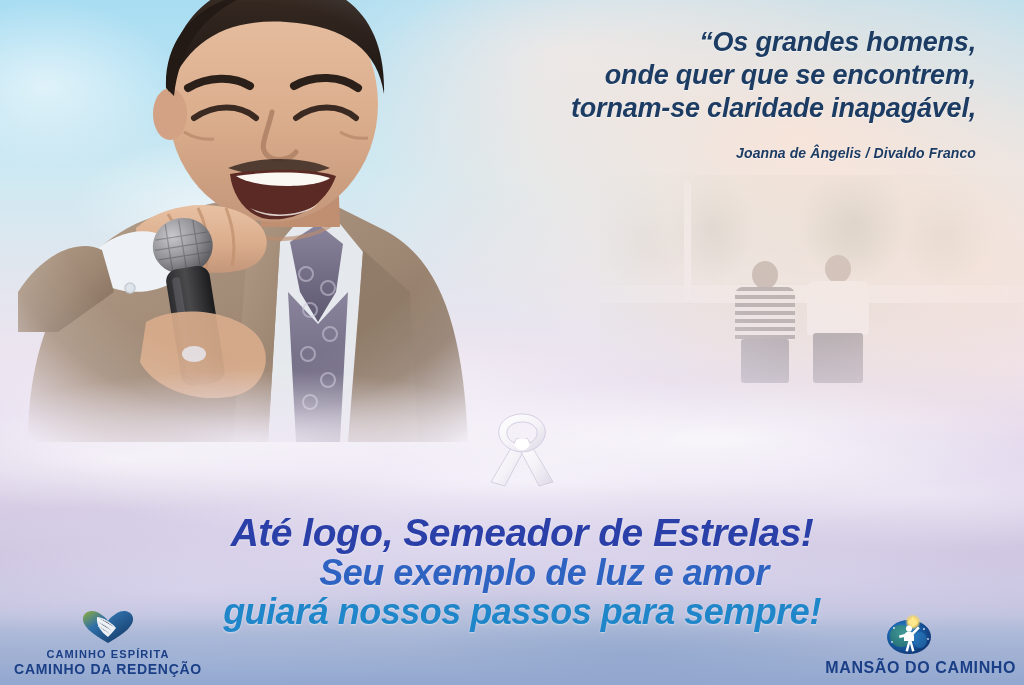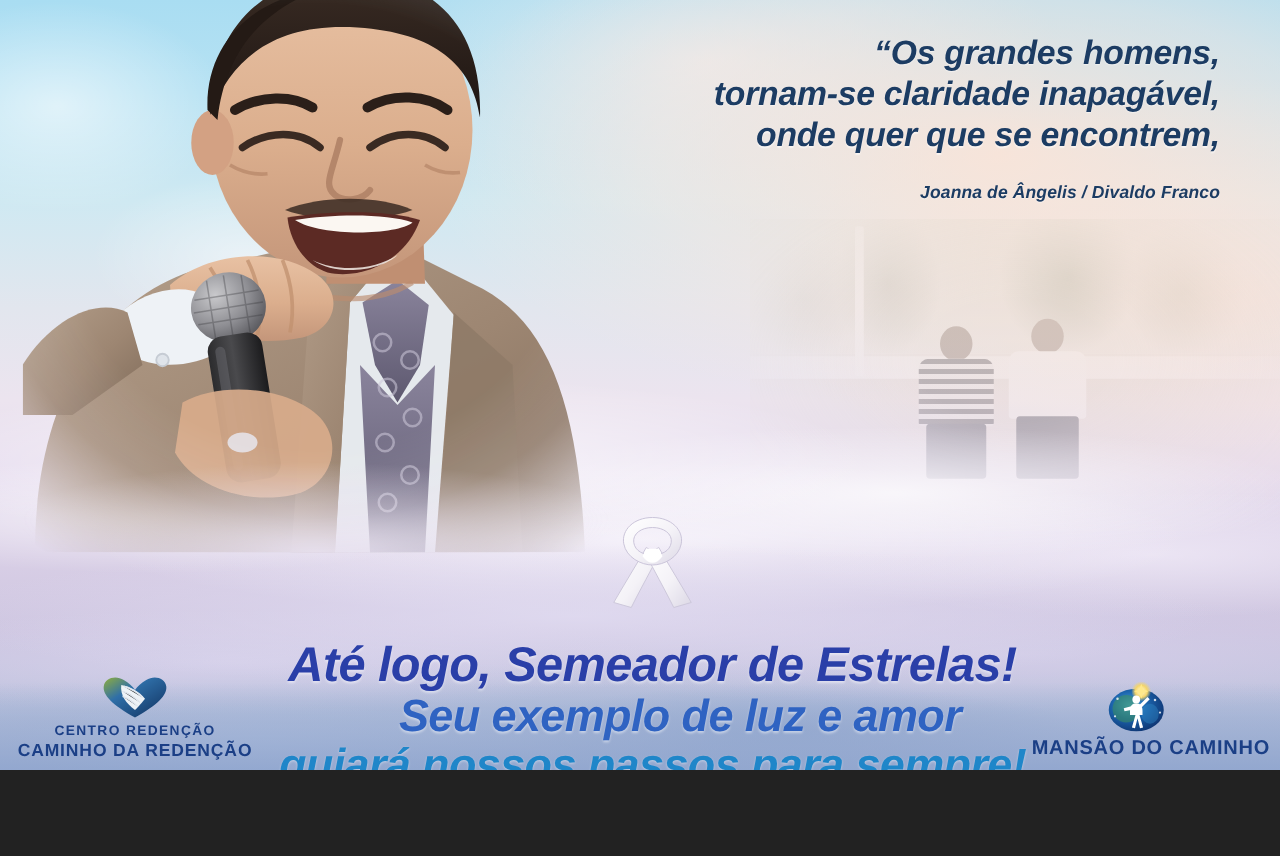--- a/index.html
+++ b/index.html
@@ -1,20 +1,20 @@
 <!DOCTYPE html>
 <html><head>
 <meta charset="utf-8">
 <title>Memorial Poster</title>
 <style>
   html,body{margin:0;padding:0;background:#222;}
   *{box-sizing:border-box;}
   #poster{
     position:relative;
-    width:1024px;height:616px;
+    width:1024px;height:685px;
     overflow:hidden;
     font-family:"Liberation Sans", sans-serif;
     background:#ffffff;
   }
 
   
   .bg{position:absolute;inset:0;}
   #sky-base{
     background:
       linear-gradient(180deg,
@@ -302,22 +302,22 @@
       <path d="M128 330 C 160 312, 214 318, 238 342 C 258 364, 246 398, 216 404
                C 176 412, 136 396, 122 370 Z" fill="#d8ab8b" opacity=".92"></path>
       <ellipse cx="176" cy="362" rx="12" ry="8" fill="#e6e2e8" opacity=".9"></ellipse>
 
       <rect x="0" y="330" width="470" height="120" fill="url(#fadeBot)"></rect>
     </svg>
   </div>
 
   <div id="quote-block">
     <div class="quote-line">“Os grandes homens,</div>
+    <div class="quote-line">onde quer que se encontrem,</div>
     <div class="quote-line">tornam-se claridade inapagável,</div>
-    <div class="quote-line">onde quer que se encontrem,</div>
     <div id="quote-credit">Joanna de Ângelis / Divaldo Franco</div>
   </div>
 
   <div id="ribbon">
     <svg viewBox="0 0 78 80" xmlns="http://www.w3.org/2000/svg" aria-hidden="true">
       <defs>
         <linearGradient id="ribG" x1="0" y1="0" x2="1" y2="1">
           <stop offset="0%" stop-color="#ffffff"></stop>
           <stop offset="55%" stop-color="#f4f2f7"></stop>
           <stop offset="100%" stop-color="#dcd8e6"></stop>
@@ -353,21 +353,21 @@
       </defs>
       <path d="M28 34 C 10 24, 2 16, 3 9 C 4 2, 13 0, 19 4 C 23 6.5, 26 9, 28 12
                C 30 9, 33 6.5, 37 4 C 43 0, 52 2, 53 9 C 54 16, 46 24, 28 34 Z" fill="url(#handG)"></path>
       <path d="M17 8 C 24 9, 31 13, 36 19 C 33 23, 30 26, 28 28 C 21 23, 16 16, 17 8 Z" fill="#ffffff" opacity=".92"></path>
       <g stroke="#dfe6ef" stroke-width="1.1" opacity=".9">
         <path d="M19 9 C 25 11, 30 14, 34 18"></path>
         <path d="M18 13 C 24 15, 28 18, 32 22"></path>
         <path d="M18 17 C 23 19, 27 22, 30 25"></path>
       </g>
     </svg>
-    <div class="logo-text lt1">CENTRO REDENÇÃO</div>
+    <div class="logo-text lt1">CAMINHO ESPÍRITA</div>
     <div class="logo-text lt2">CAMINHO DA REDENÇÃO</div>
   </div>
 
   <div class="logo-block" id="logo-right">
     <svg class="logo-mark" width="50" height="42" viewBox="0 0 50 42" xmlns="http://www.w3.org/2000/svg" aria-hidden="true">
       <defs>
         <radialGradient id="globeG" cx="38%" cy="38%" r="72%">
           <stop offset="0%" stop-color="#4aa3d8"></stop>
           <stop offset="45%" stop-color="#1b63ac"></stop>
           <stop offset="100%" stop-color="#0d2f6b"></stop>

